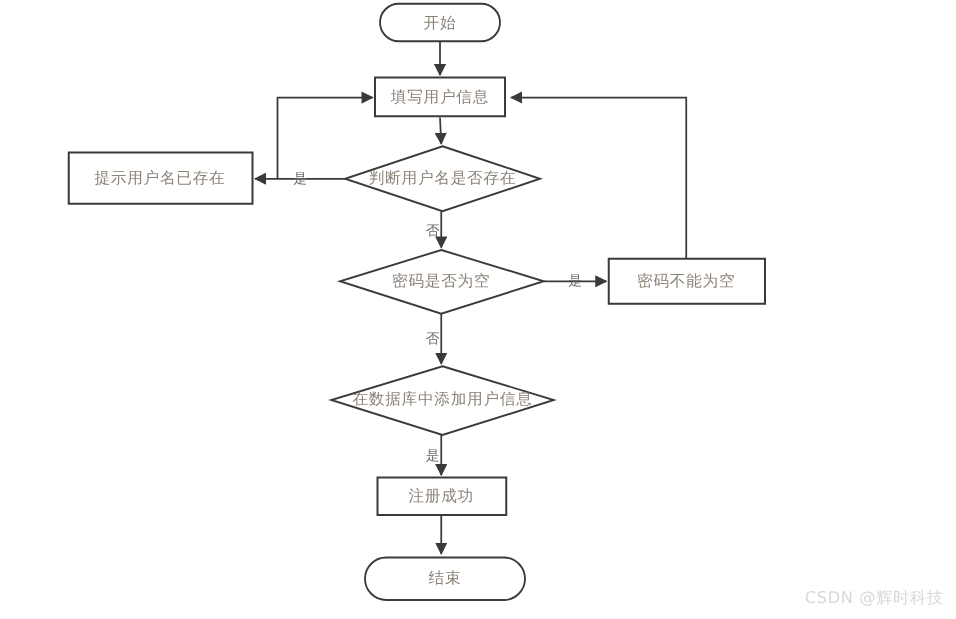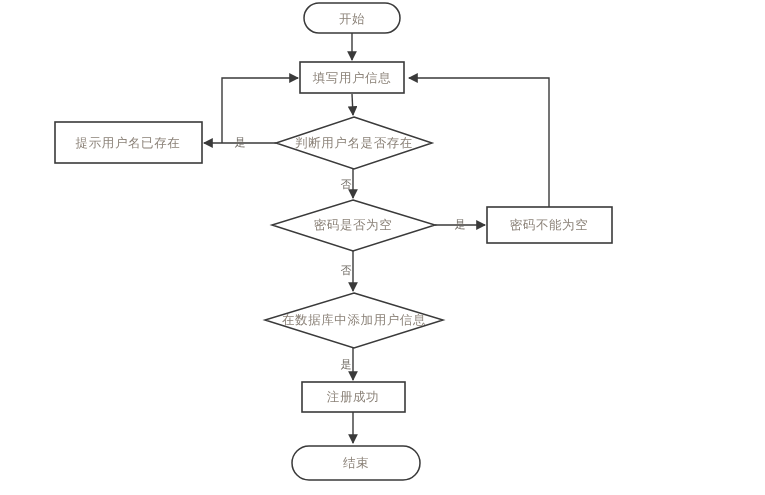--- a/index.html
+++ b/index.html
@@ -151,13 +151,14 @@
 
     <g>
       <text class="edge-label" x="240" y="143">是</text>
       <text class="edge-label" x="346" y="185">否</text>
       <text class="edge-label" x="460" y="225">是</text>
       <text class="edge-label" x="346" y="271">否</text>
       <text class="edge-label" x="346" y="365">是</text>
     </g>
   </svg>
 
+  <div class="watermark">CSDN @辉时科技</div>
 </div>
 
 </body></html>

